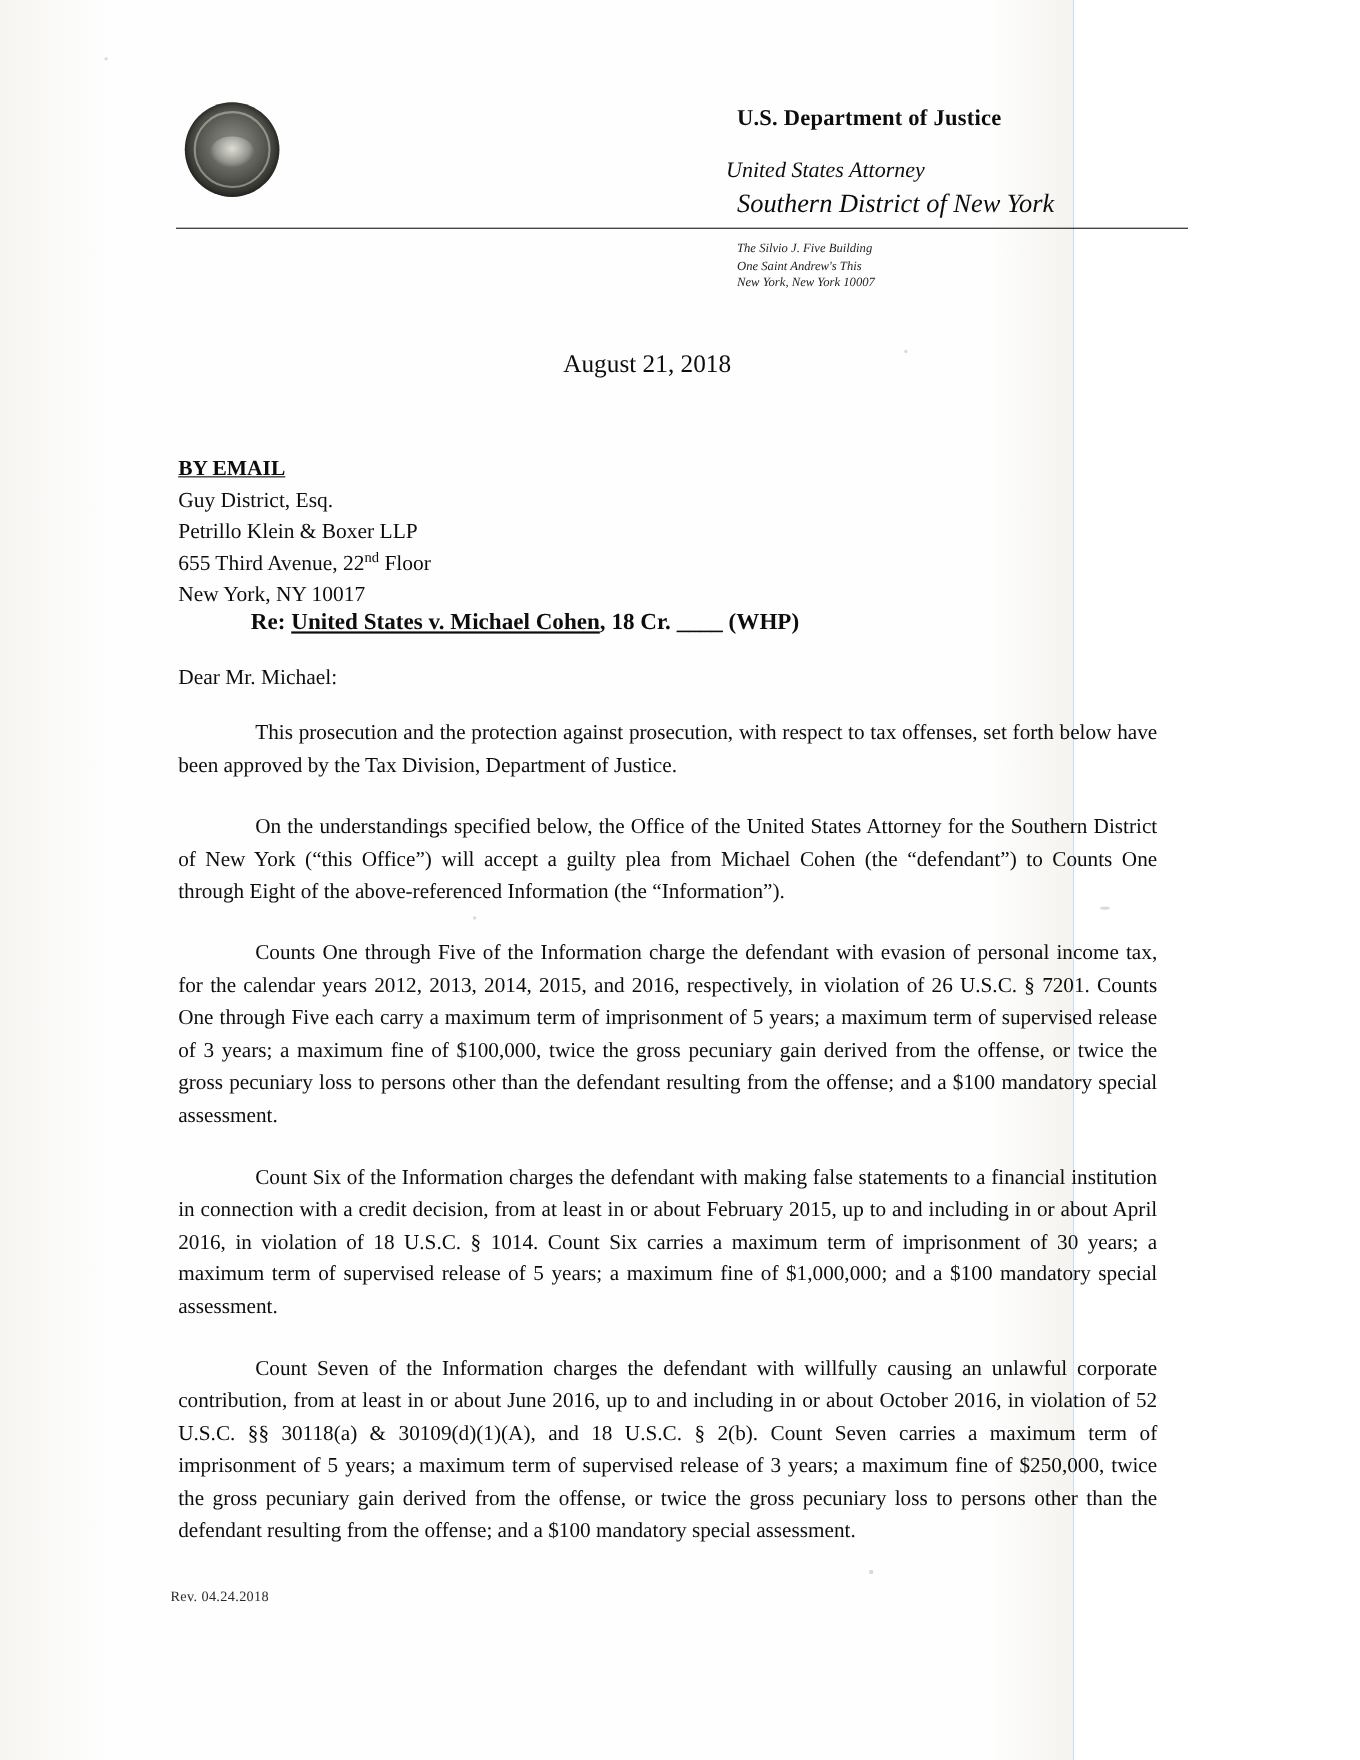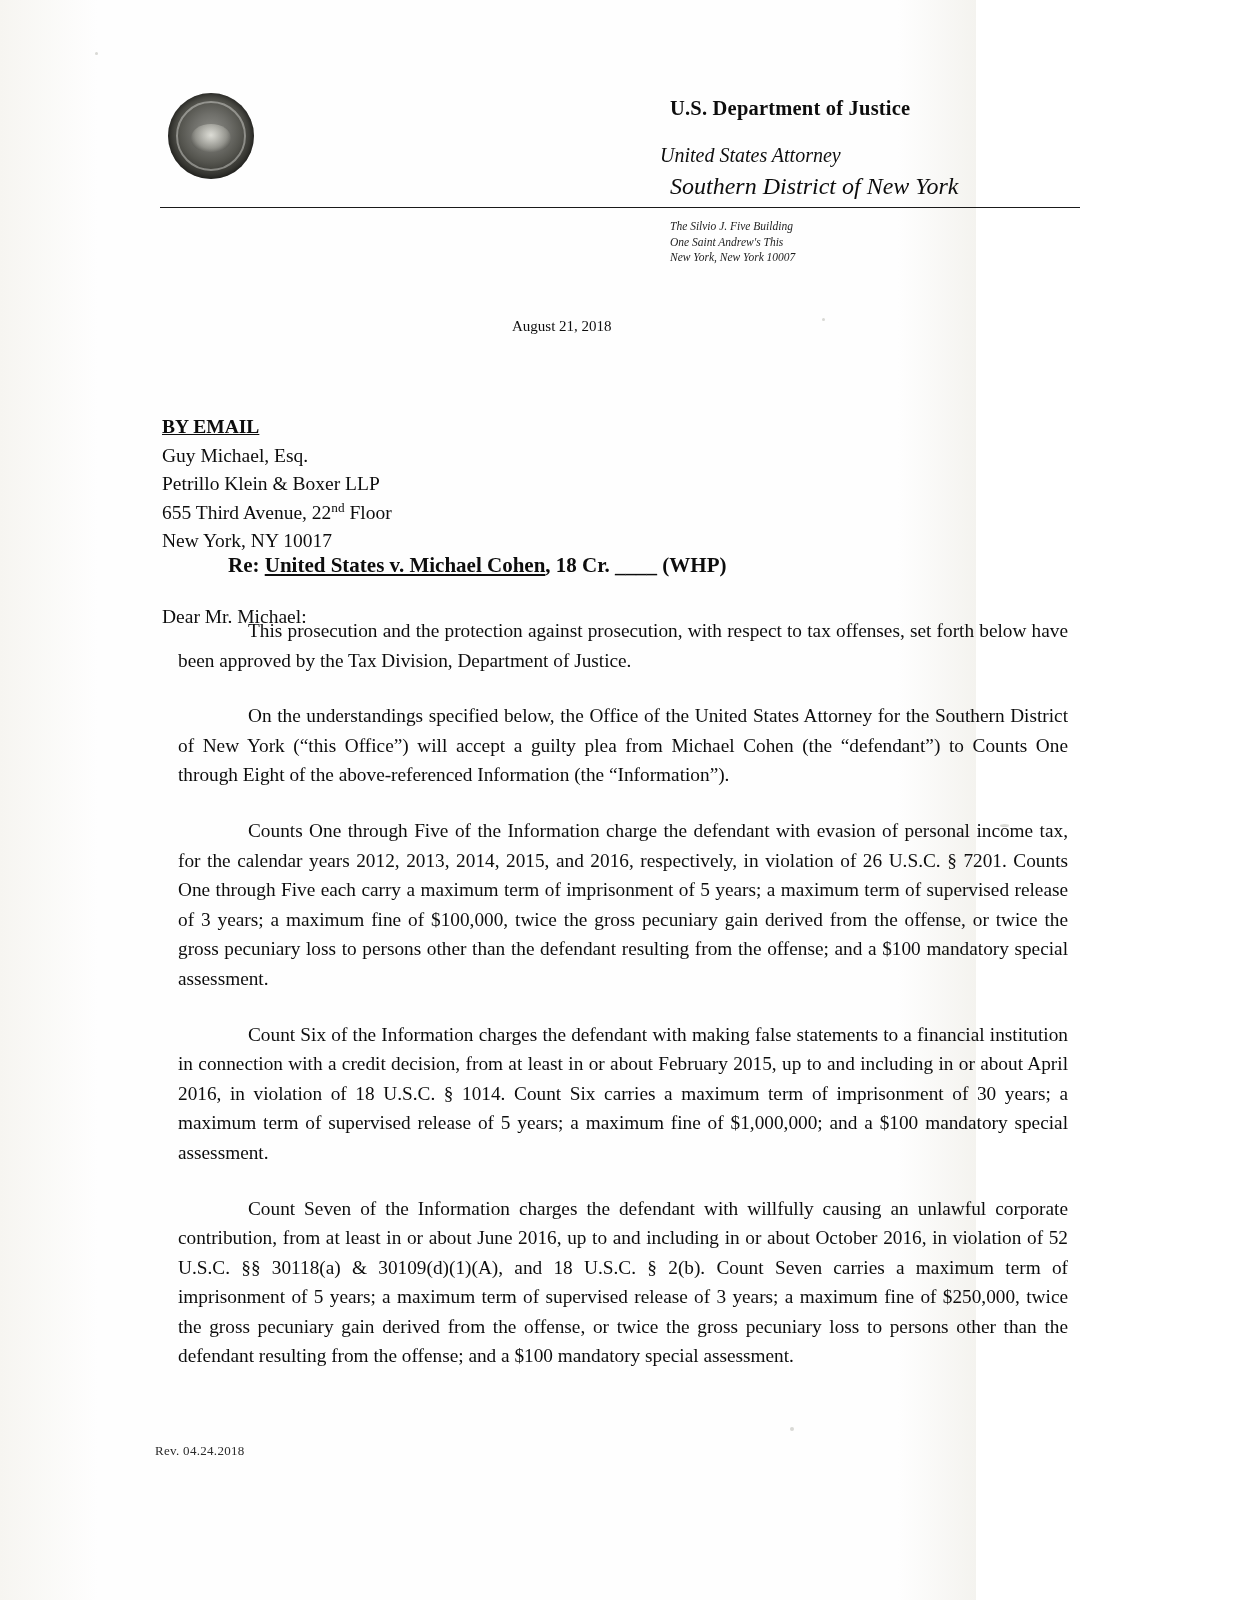--- a/index.html
+++ b/index.html
@@ -111,21 +111,21 @@
     font-style: italic;
     line-height: 15.5px;
     color: #1c1c1c;
   }
 
   
   .date {
     position: absolute;
     left: 512px;
     top: 318px;
-    font-size: 15px;
+    font-size: 23px;
   }
   .block-recipient {
     position: absolute;
     left: 162px;
     top: 392px;
     font-size: 19.5px;
     line-height: 28.5px;
   }
   .byemail {
     font-weight: bold;
@@ -152,23 +152,22 @@
   .salutation {
     position: absolute;
     left: 162px;
     top: 606px;
     font-size: 19.5px;
   }
 
   .paras {
     position: absolute;
     left: 162px;
-    top: 616px;
+    top: 652px;
     width: 890px;
-    margin-left: 16px;
   }
   .para {
     font-size: 19.3px;
     line-height: 29.6px;
     text-align: justify;
     text-indent: 70px;
     margin: 0 0 26px 0;
     hyphens: none;
   }
 
@@ -207,21 +206,21 @@
         <div>The Silvio J. Five Building</div>
         <div>One Saint Andrew's This</div>
         <div>New York, New York 10007</div>
       </div>
     </div>
 
     <div class="date">August 21, 2018</div>
 
     <div class="block-recipient">
       <div class="byemail">BY EMAIL</div>
-      <div>Guy Michael, Esq.</div>
+      <div>Guy District, Esq.</div>
       <div>Petrillo Klein &amp; Boxer LLP</div>
       <div><span>655 Third Avenue, 22</span><sup>nd</sup><span> Floor</span></div>
       <div>New York, NY 10017</div>
     </div>
 
     <div class="re-line">
       <span>Re:  </span><span class="u">United States v. Michael Cohen</span><span>, 18 Cr. ____ (WHP)</span>
     </div>
 
     <div class="salutation">Dear Mr. Michael:</div>

